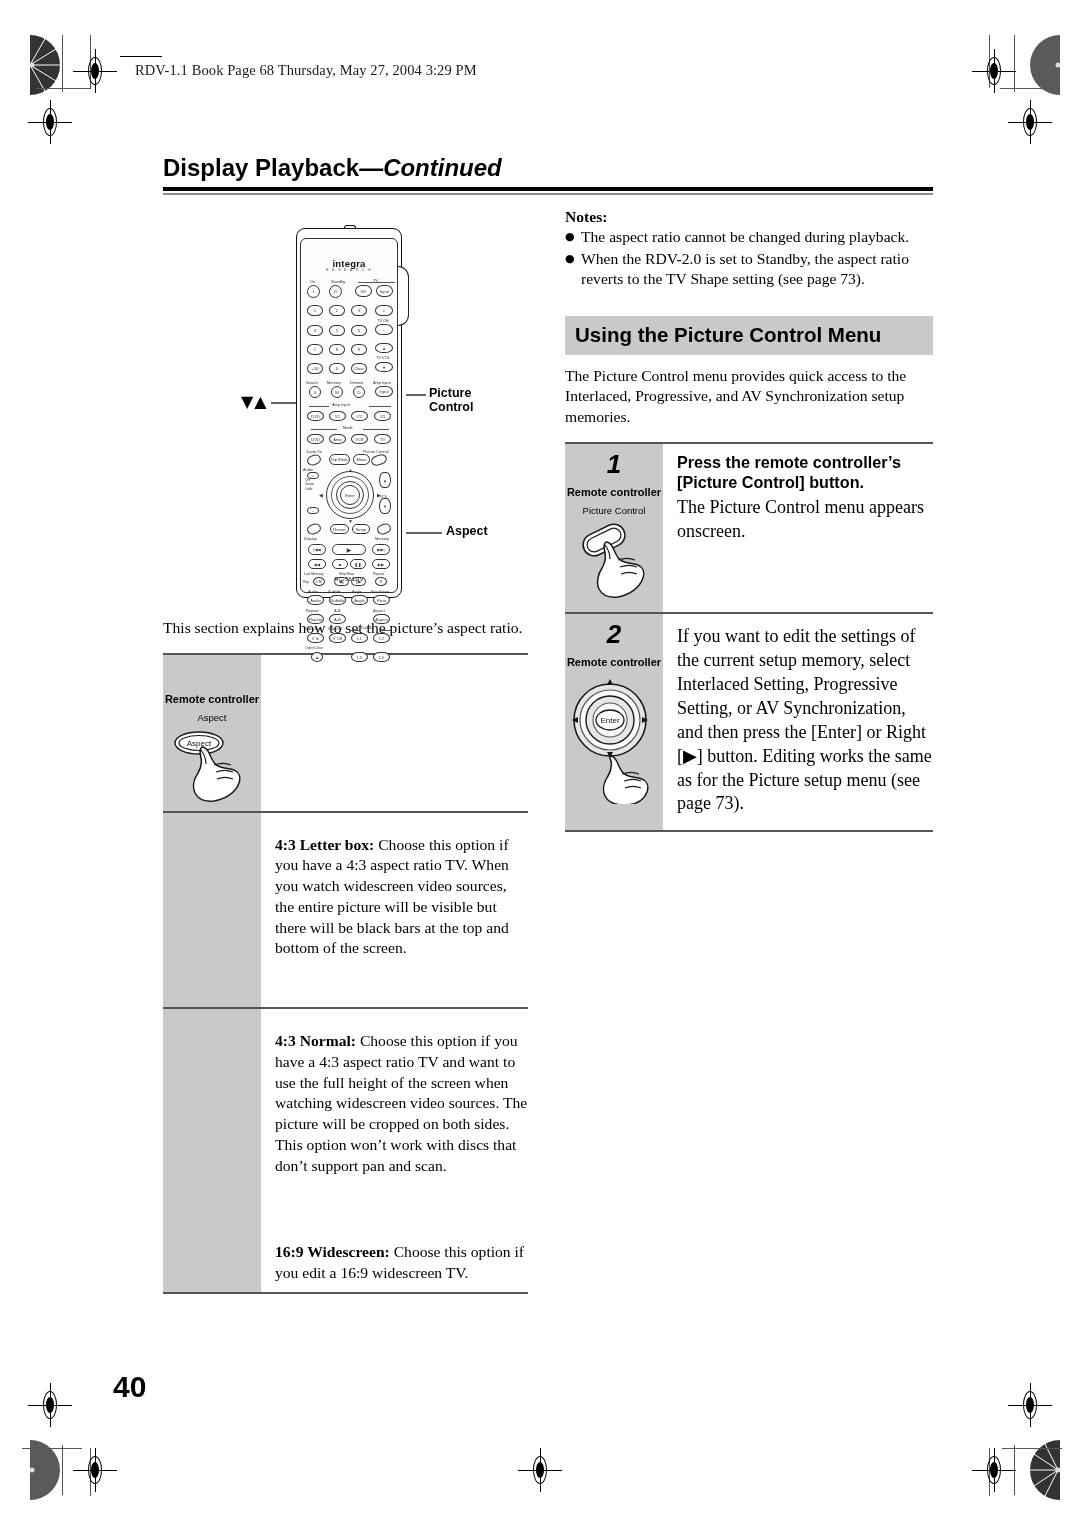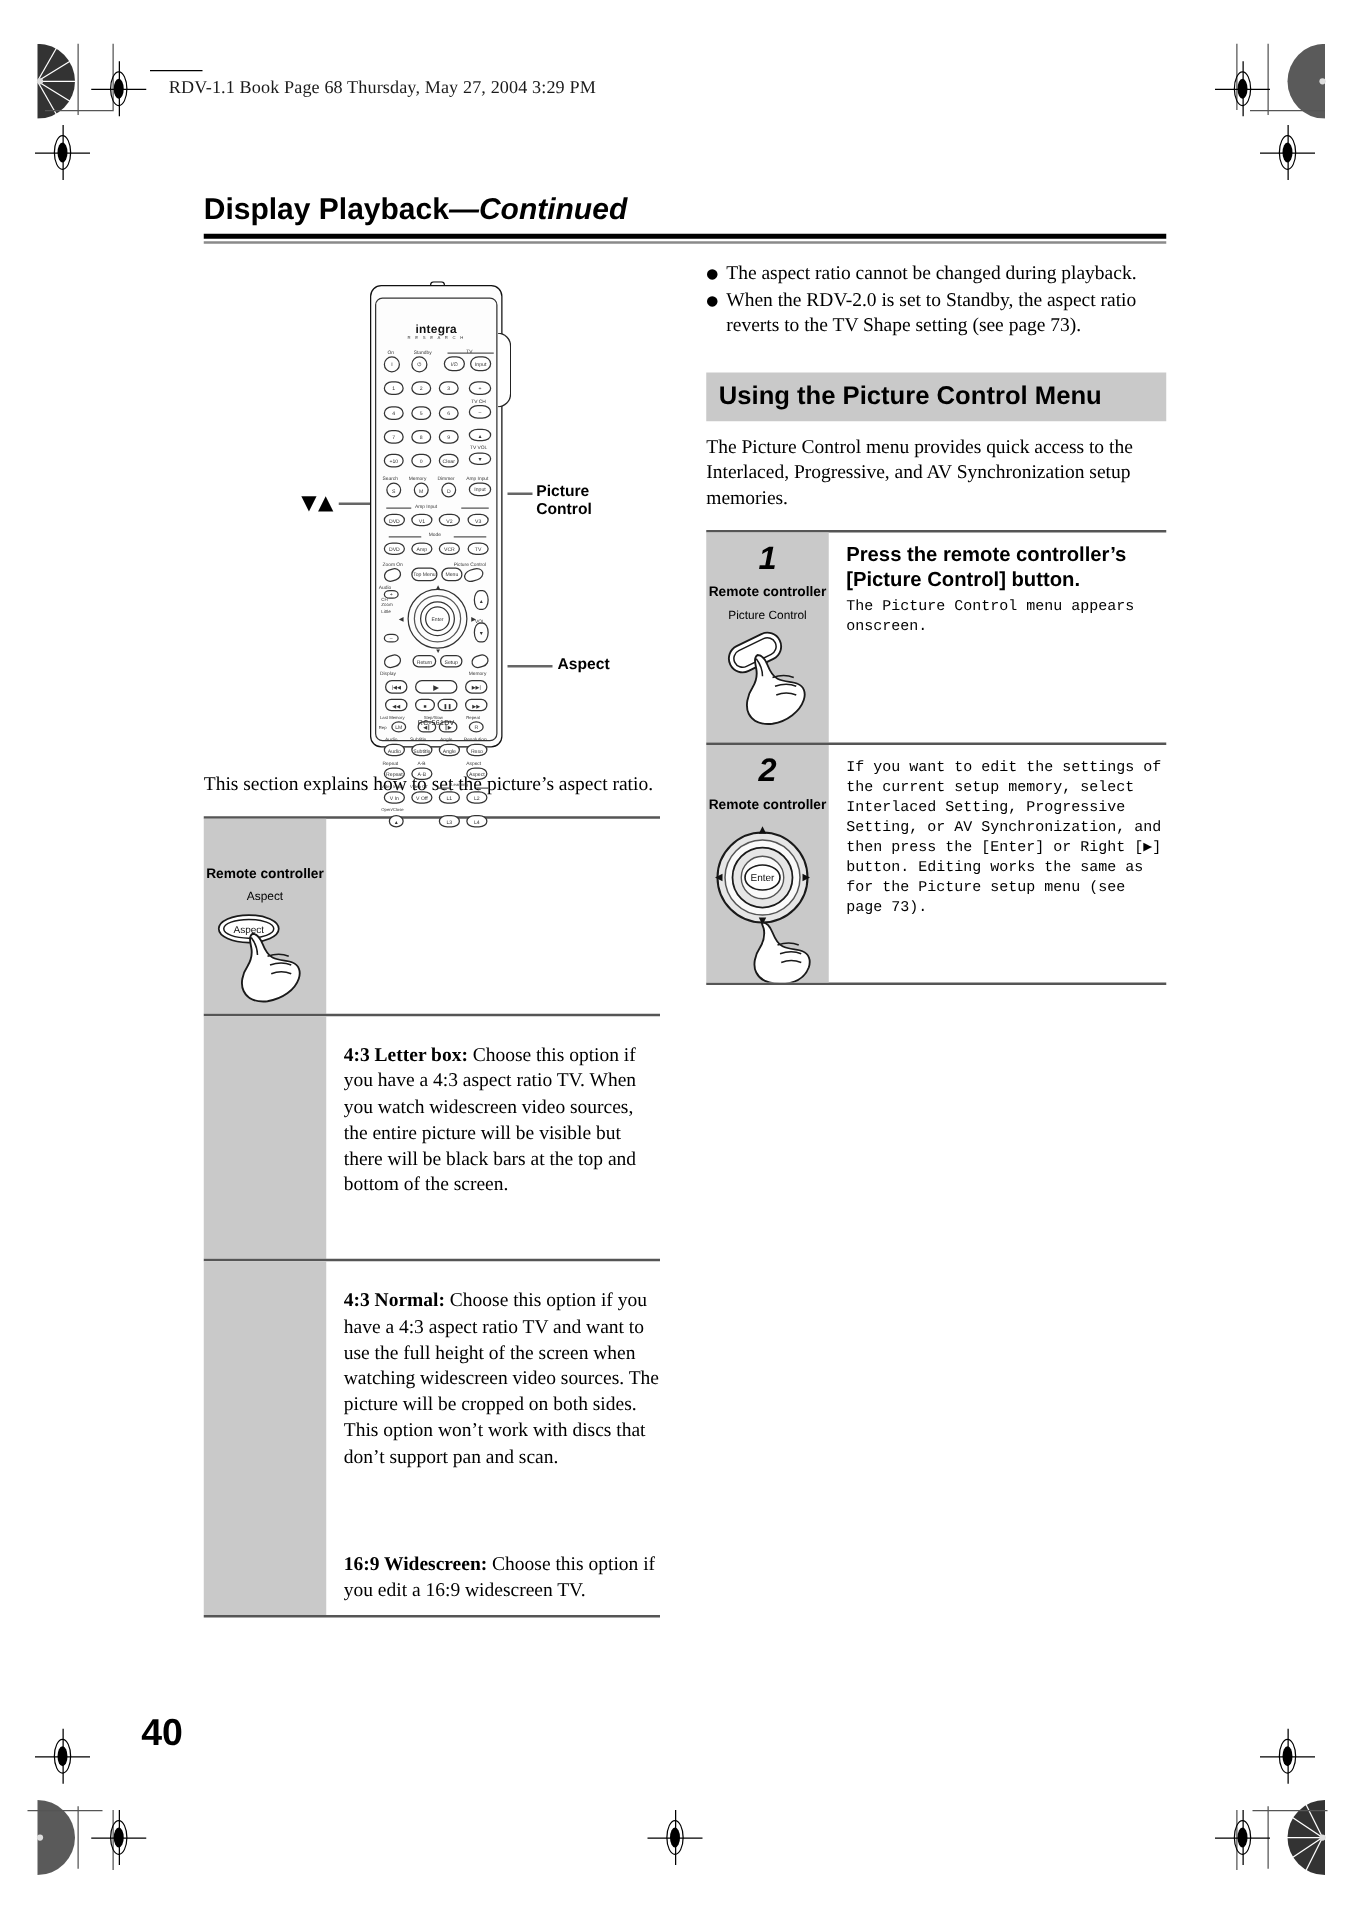--- a/index.html
+++ b/index.html
@@ -320,22 +320,22 @@
     margin-top: 7px;
   }
   .step-title {
     font-family: "Liberation Sans", sans-serif;
     font-weight: bold;
     font-size: 16.2px;
     line-height: 1.26;
     margin: 0;
   }
   .step-desc {
-    font-family: Liberation Mono, monospace;
-    font-size: 12px;
+    font-family: Liberation Serif, serif;
+    font-size: 18px;
     line-height: 1.33;
     margin: 3px 0 0 0;
   }
   .opt-block {
     font-family: "Liberation Serif", serif;
     font-size: 15.6px;
     line-height: 1.33;
     margin: 0;
   }
   .opt-block b { font-weight: bold; }
@@ -723,20 +723,21 @@
         </p>
       </div>
     </div>
 
   </div>
 </div>
 
 <div class="col-right">
 
   <div>
+    <p class="notes-title">Notes:</p>
     <div class="note-item">
       <span class="note-bullet">●</span>
       <span>The aspect ratio cannot be changed during playback.</span>
     </div>
     <div class="note-item">
       <span class="note-bullet">●</span>
       <span>When the RDV-2.0 is set to Standby, the aspect ratio reverts to the TV Shape setting (see page 73).</span>
     </div>
   </div>
 

